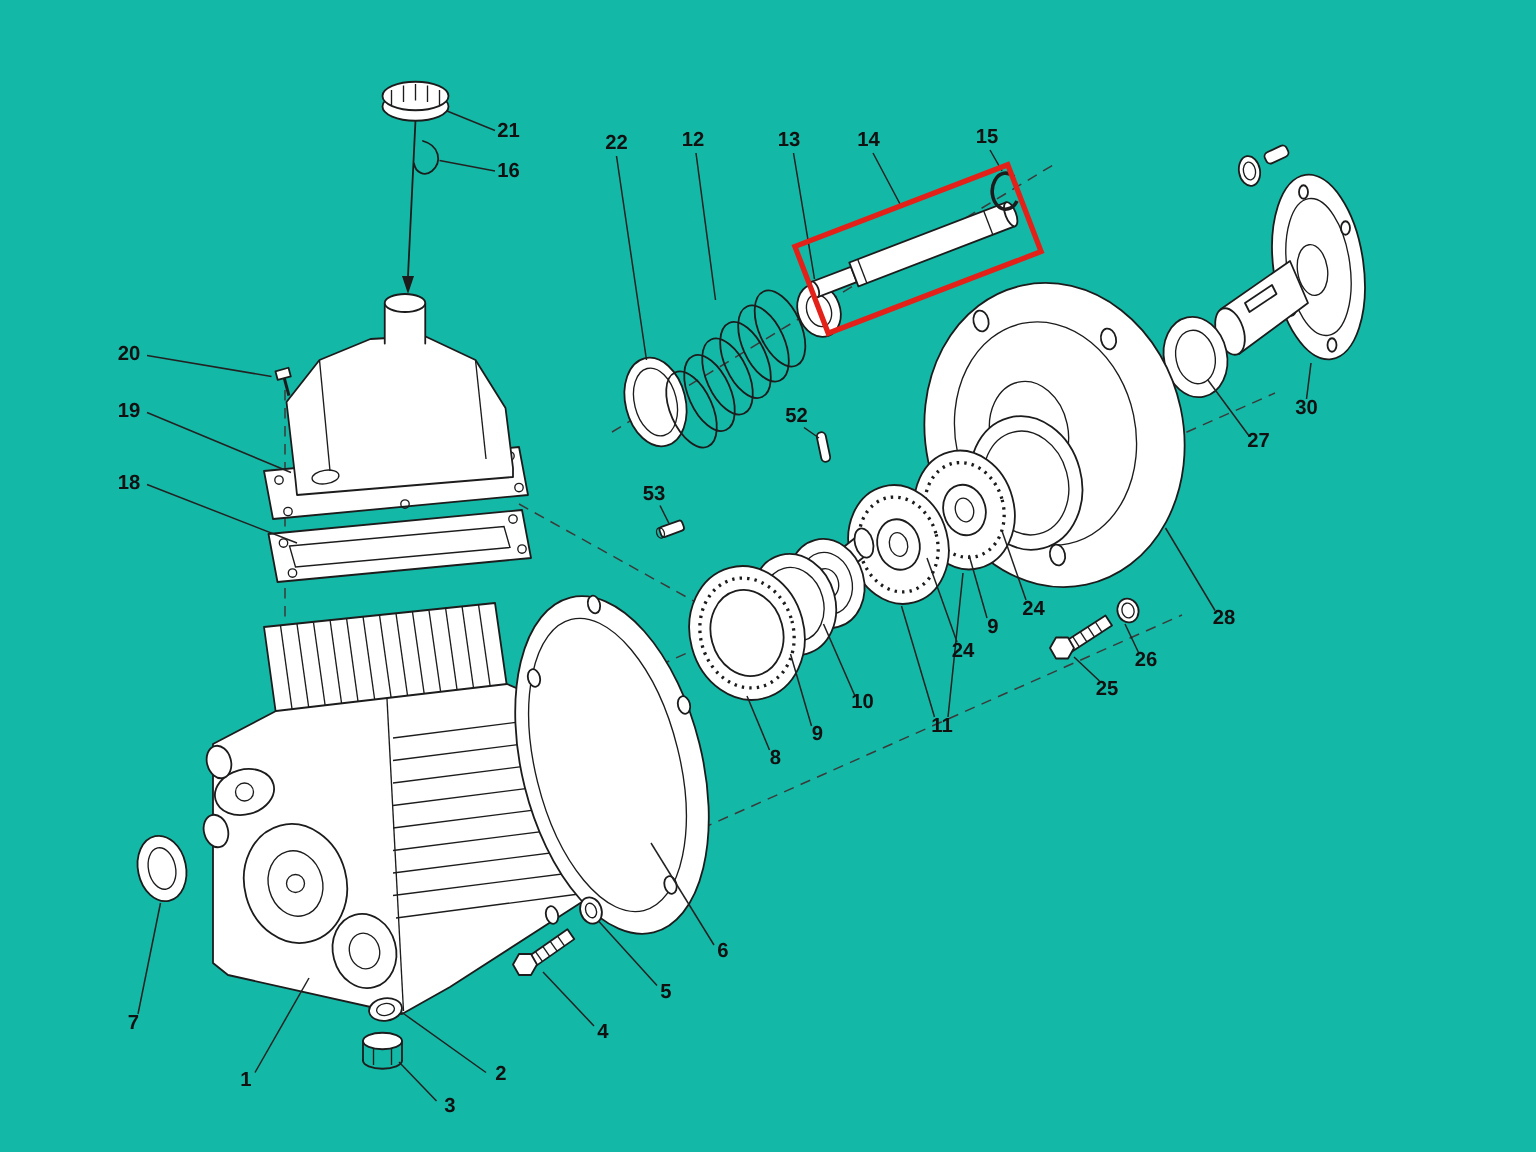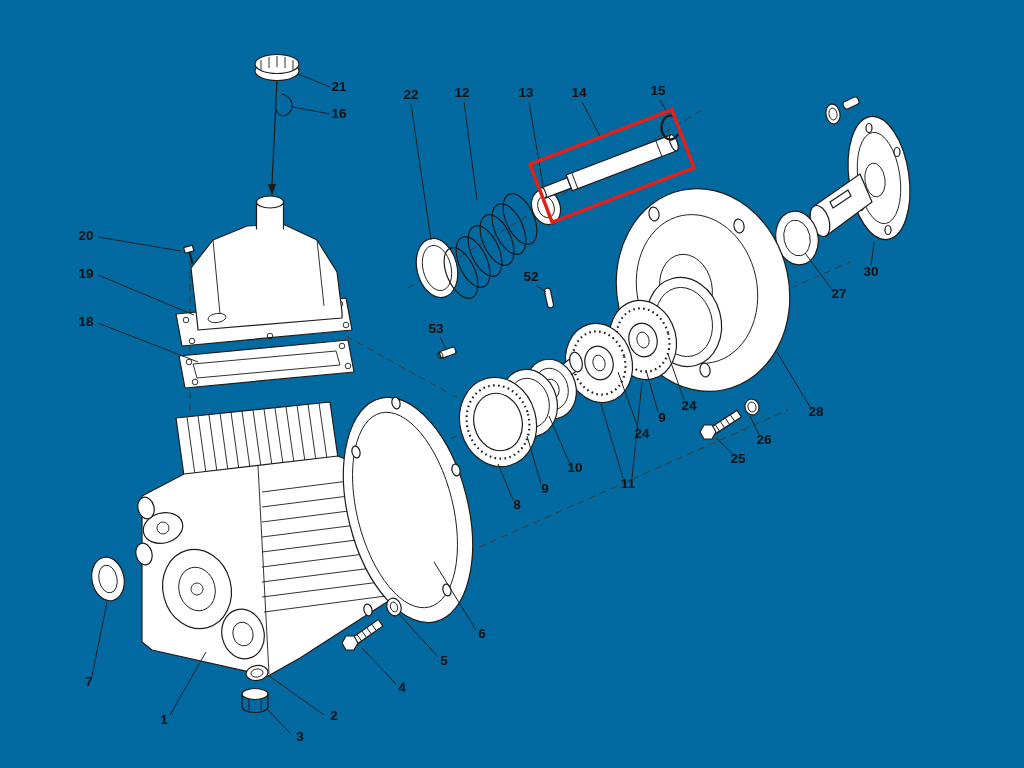--- a/index.html
+++ b/index.html
@@ -1,16 +1,16 @@
 <!DOCTYPE html>
 <html><head>
 <meta charset="utf-8">
 <style>
   html,body{margin:0;padding:0;background:#ffffff;}
-  .stage{position:relative;width:1024px;height:768px;background:#0369a1;overflow:hidden;}
+  .stage{position:relative;width:1024px;height:768px;background:#14b8a6;overflow:hidden;}
   svg{display:block;}
   .ln{stroke:#1c1c1c;stroke-width:1.2;fill:none;stroke-linecap:round;stroke-linejoin:round;}
   .fw{stroke:#1c1c1c;stroke-width:1.2;fill:#ffffff;stroke-linejoin:round;}
   .thin{stroke:#1c1c1c;stroke-width:0.9;fill:none;}
   .dash{stroke:#3a3a3a;stroke-width:1;fill:none;stroke-dasharray:7 5;}
   .dots{stroke:#1c1c1c;stroke-width:2.2;fill:none;stroke-dasharray:1.6 3.4;}
   .leader{stroke:#222222;stroke-width:1;fill:none;}
   .lbl{font-family:"Liberation Sans", sans-serif;font-size:13.5px;font-weight:bold;fill:#111111;text-anchor:middle;}
 </style>
 </head>

